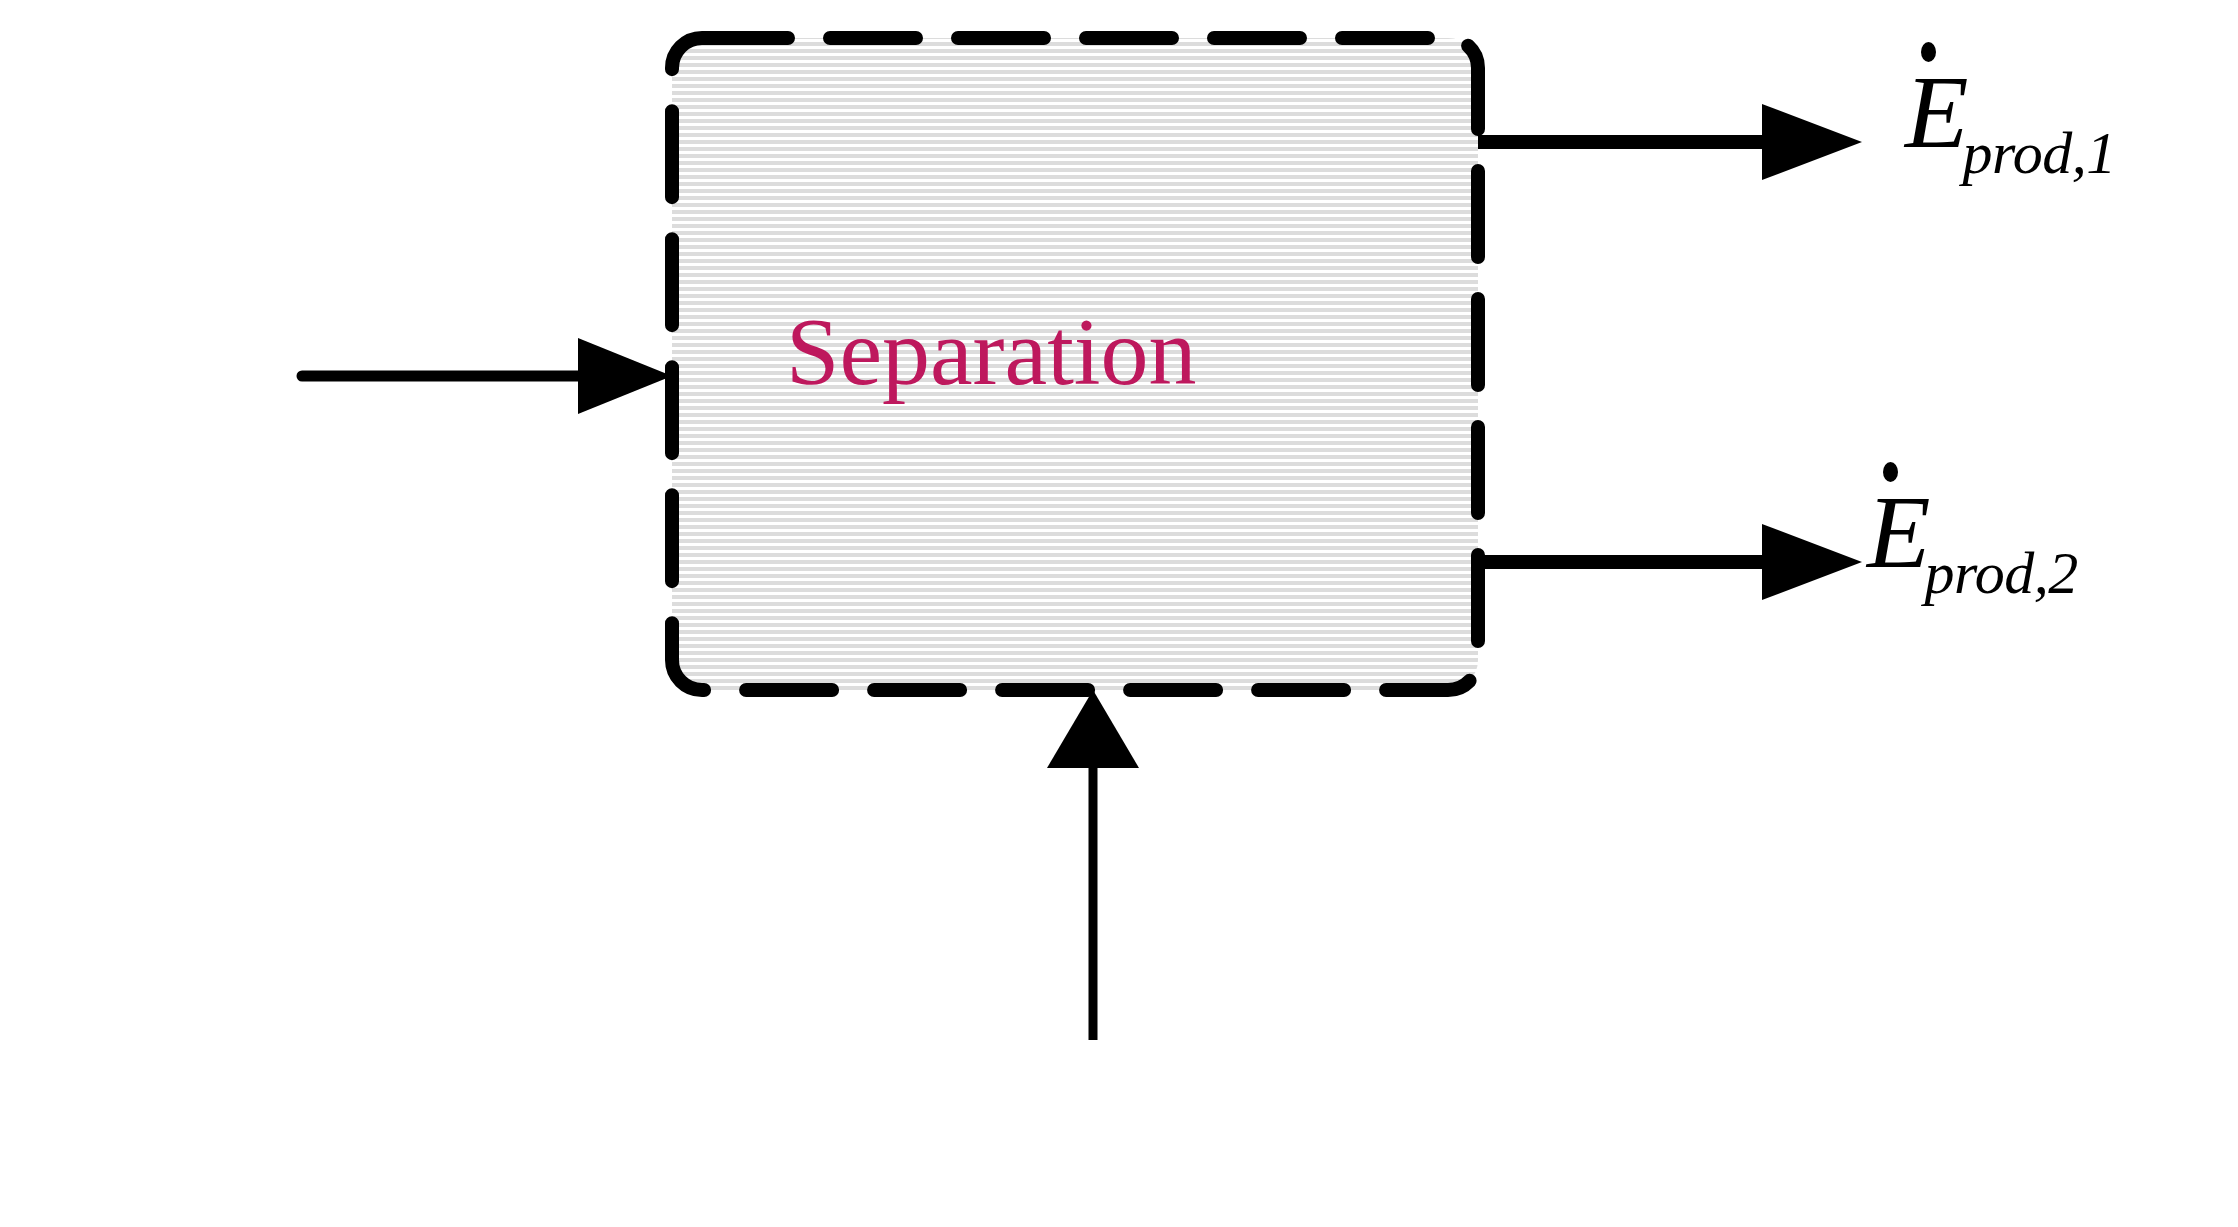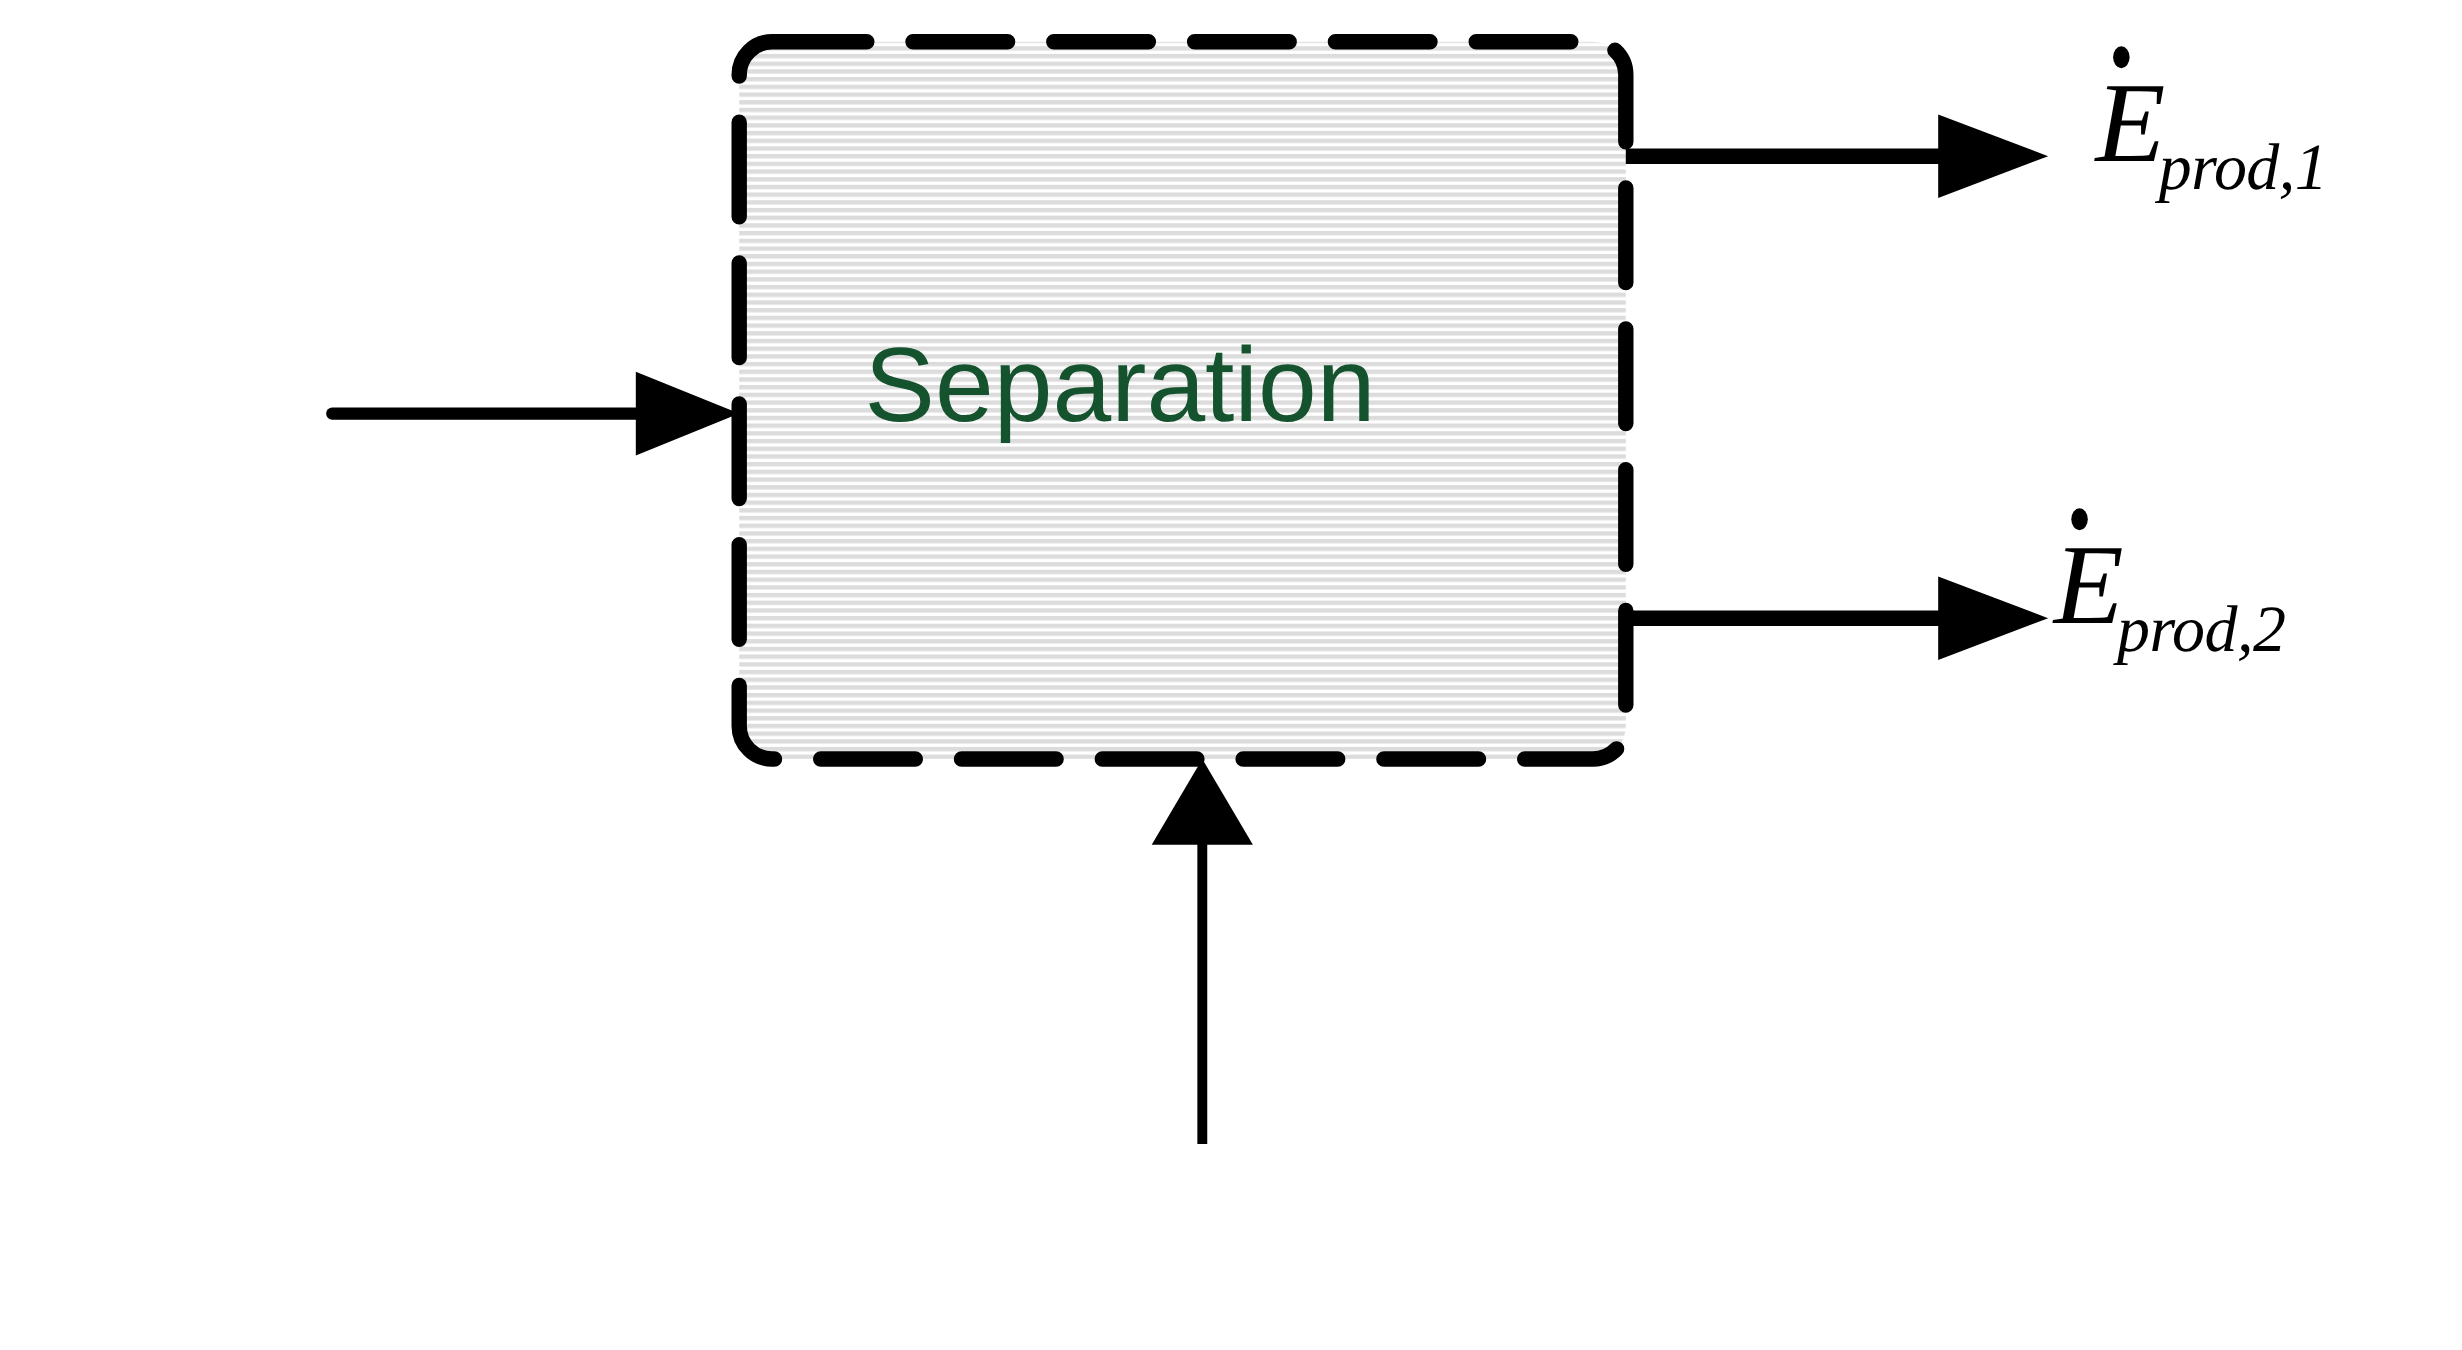--- a/index.html
+++ b/index.html
@@ -51,24 +51,24 @@
     font-size: 60px;
     font-style: italic;
     position: relative;
     top: 26px;
     left: -6px;
     display: inline-block;
     letter-spacing: -0.5px;
   }
   .box-text {
     position: absolute;
-    font-family: Liberation Sans, sans-serif;
+    font-family: Liberation Serif, serif;
     font-style: normal;
     font-size: 96px;
-    color: #14532d;
+    color: #be185d;
     white-space: nowrap;
     user-select: none;
   }
 </style>
 </head>
 <body>
 
 <div id="canvas">
 
   <svg id="diagram-svg" viewBox="0 0 2238 1227" xmlns="http://www.w3.org/2000/svg">

